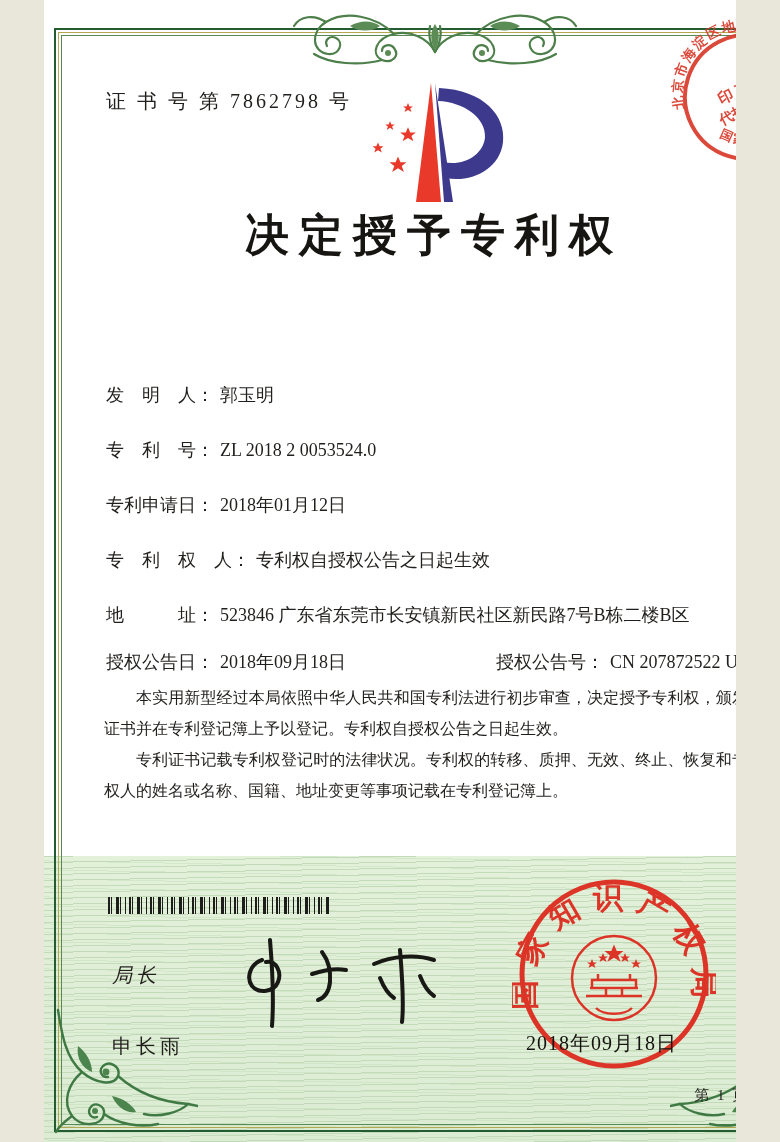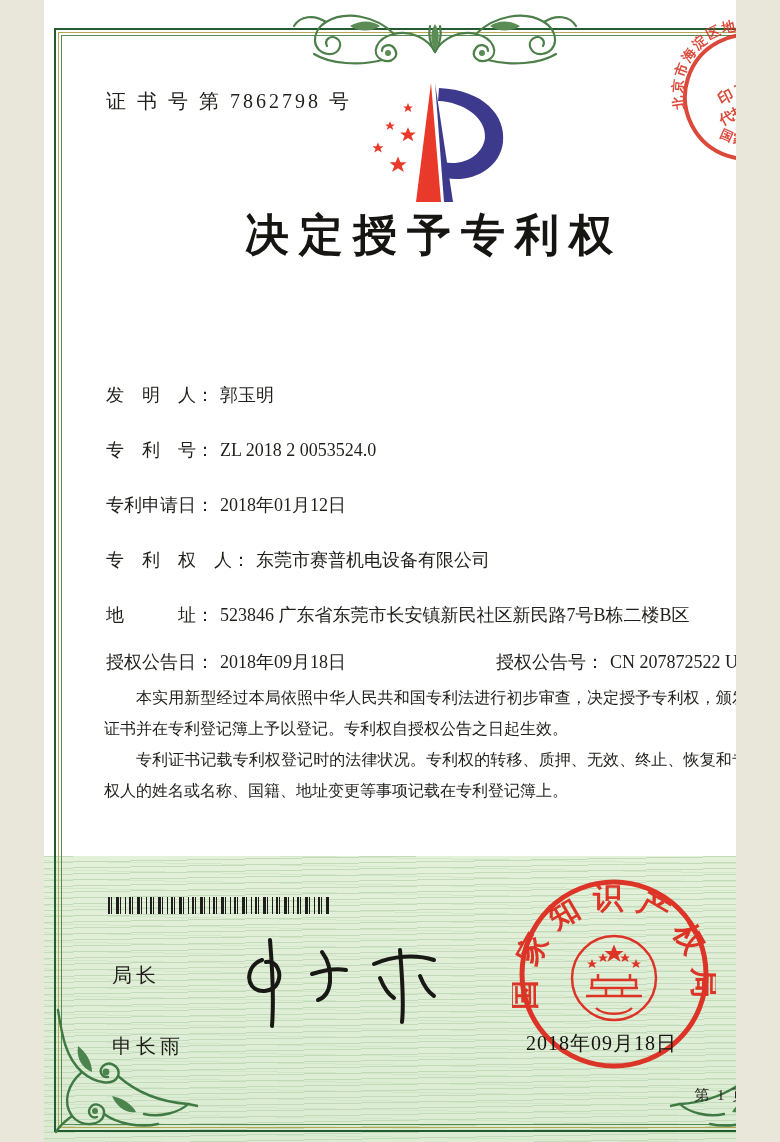--- a/index.html
+++ b/index.html
@@ -33,21 +33,21 @@
   #paragraphs{left:60px;top:682px;width:660px;font-size:16px;line-height:31px;
     text-align:justify;}
   #paragraphs p{margin:0;text-indent:2em;}
   
   #barcode{left:64px;top:897px;width:222px;height:17px;z-index:3;position:absolute;
     background:
       repeating-linear-gradient(90deg,#1d1d1b 0 2px,transparent 2px 3px,#1d1d1b 3px 4px,
         transparent 4px 8px,#1d1d1b 8px 11px,transparent 11px 12px,#1d1d1b 12px 13px,
         transparent 13px 17px,#1d1d1b 17px 18px,transparent 18px 21px);
   }
-  #director-title{left:68px;top:962px;font-size:20px;letter-spacing:4px;}
+  #director-title{left:68px;top:962px;font-size:20px;letter-spacing:4px;font-style:italic;}
   #director-name{left:68px;top:997px;font-size:20px;letter-spacing:4px;margin-top:36px;}
   #signature{left:190px;top:930px;z-index:3;}
   
   #tax-stamp{left:618px;top:12px;z-index:4;transform:rotate(-27deg);opacity:.92;}
   #official-seal{left:468px;top:872px;z-index:4;opacity:.95;}
   #seal-date{left:482px;top:1030px;font-size:20px;letter-spacing:1px;z-index:5;color:#15130f;}
   #footer-page{left:0;top:1086px;width:780px;text-align:right;font-size:15px;
     letter-spacing:2px;z-index:3;}
   #cnipa-logo{left:302px;top:80px;z-index:3;}
 </style>
@@ -155,21 +155,21 @@
   <div class="abs field-row" style="top:383px">
     <span>发　明　人：</span><span class="val">郭玉明</span>
   </div>
   <div class="abs field-row" style="top:438px">
     <span>专　利　号：</span><span class="val">ZL 2018 2 0053524.0</span>
   </div>
   <div class="abs field-row" style="top:493px">
     <span>专利申请日：</span><span class="val">2018年01月12日</span>
   </div>
   <div class="abs field-row" style="top:548px">
-    <span>专　利　权　人：</span><span class="val">东莞市赛普机电设备有限公司</span>
+    <span>专　利　权　人：</span><span class="val">专利权自授权公告之日起生效</span>
   </div>
   <div class="abs field-row" id="row-address" style="top:600px">
     <span>地　　　址：</span><span class="val">523846 广东省东莞市长安镇新民社区新民路7号B栋二楼B区</span>
   </div>
   <div class="abs field-row" style="top:650px">
     <span>授权公告日：</span><span class="val">2018年09月18日</span>
   </div>
   <div class="abs field-row" style="top:650px;left:452px;width:300px">
     <span>授权公告号：</span><span class="val">CN 207872522 U</span>
   </div>

